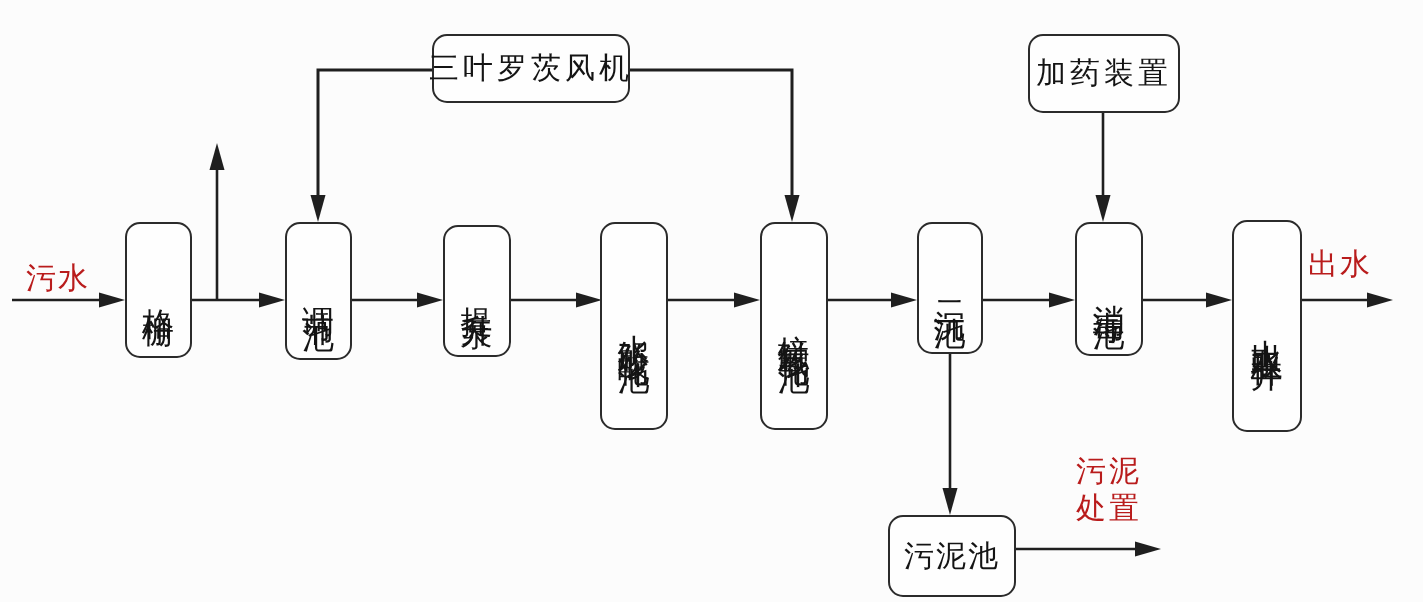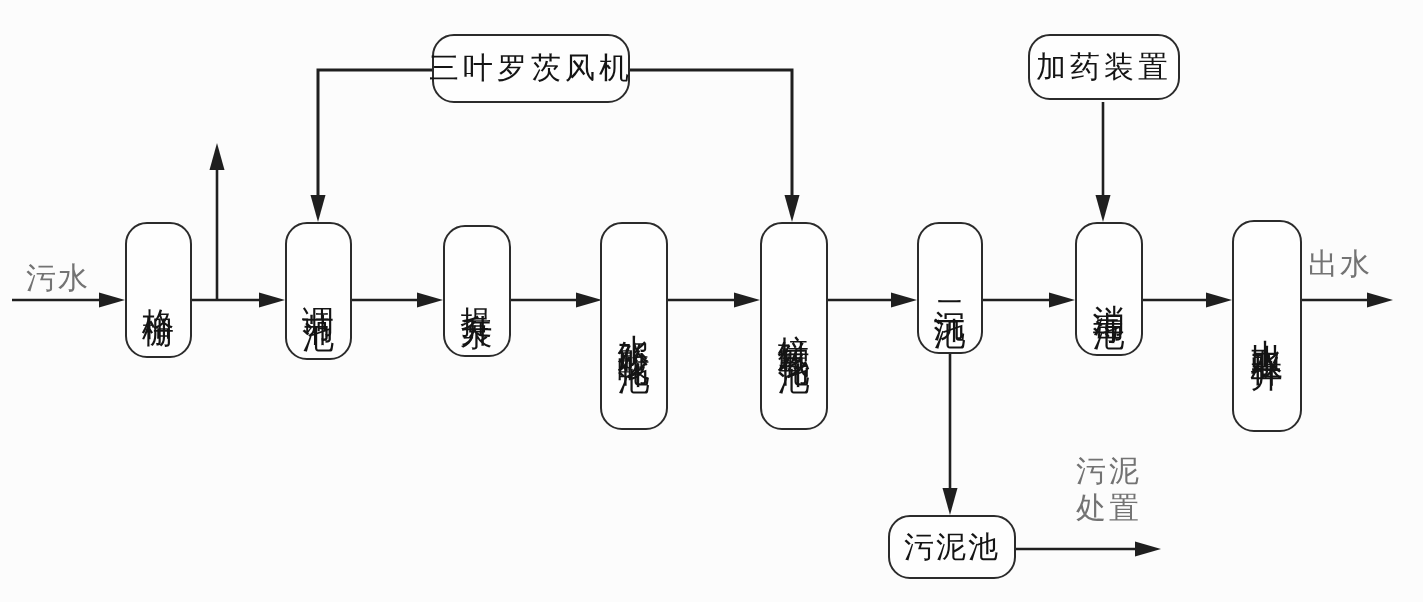--- a/index.html
+++ b/index.html
@@ -12,21 +12,21 @@
     width:1423px;height:602px;
     background:#fcfcfc;
     overflow:hidden;
     color:#1c1c1c;
   }
   .lines{position:absolute;left:0;top:0;}
   .node{
     position:absolute;
     background:#fefefe;
     border:2px solid #2b2b2b;
-    border-radius:22px;
+    border-radius:15px;
     display:flex;
     align-items:center;
     justify-content:center;
     box-sizing:border-box;
   }
   .vtext{
     writing-mode:vertical-rl;
     text-orientation:upright;
     font-size:32px;
     letter-spacing:7px;
@@ -36,21 +36,21 @@
   .htext{
     font-size:30px;
     letter-spacing:4px;
     white-space:nowrap;
     color:#141414;
   }
   .flowlabel{
     position:absolute;
     font-size:30px;
     letter-spacing:2px;
-    color:#737373;
+    color:#b91c1c;
     white-space:nowrap;
     text-align:center;
   }
   .flowlabel.twoline{
     line-height:37px;
     letter-spacing:3px;
   }
 </style>
 </head>
 <body>
@@ -97,21 +97,21 @@
       <polygon points="1103,222 1095.5,195 1110.5,195"></polygon>
       <polygon points="950,515 942.5,488 957.5,488"></polygon>
       <polygon points="1161,549 1135,541.5 1135,556.5"></polygon>
     </g>
   </svg>
 
   <div class="node" style="left:432px;top:34px;width:198px;height:69px">
     <span class="htext">三叶罗茨风机</span>
   </div>
 
-  <div class="node" style="left:1028px;top:34px;width:152px;height:66px">
+  <div class="node" style="left:1028px;top:34px;width:152px;height:79px">
     <span class="htext">加药装置</span>
   </div>
 
   <div class="node" style="left:125px;top:222px;width:67px;height:136px">
     <span class="vtext">格栅</span>
   </div>
 
   <div class="node" style="left:285px;top:222px;width:67px;height:138px">
     <span class="vtext">调节池</span>
   </div>
@@ -133,21 +133,21 @@
   </div>
 
   <div class="node" style="left:1075px;top:222px;width:68px;height:134px">
     <span class="vtext">消毒池</span>
   </div>
 
   <div class="node" style="left:1232px;top:220px;width:70px;height:212px">
     <span class="vtext" style="letter-spacing:5px">出水取样井</span>
   </div>
 
-  <div class="node" style="left:888px;top:515px;width:128px;height:64px">
+  <div class="node" style="left:888px;top:515px;width:128px;height:82px">
     <span class="htext" style="letter-spacing:2px">污泥池</span>
   </div>
 
   <div class="flowlabel" style="left:26px;top:258px">污水</div>
 
   <div class="flowlabel" style="left:1308px;top:244px">出水</div>
 
   <div class="flowlabel twoline" style="left:1076px;top:452px">
     <div>污泥</div>
     <div>处置</div>

